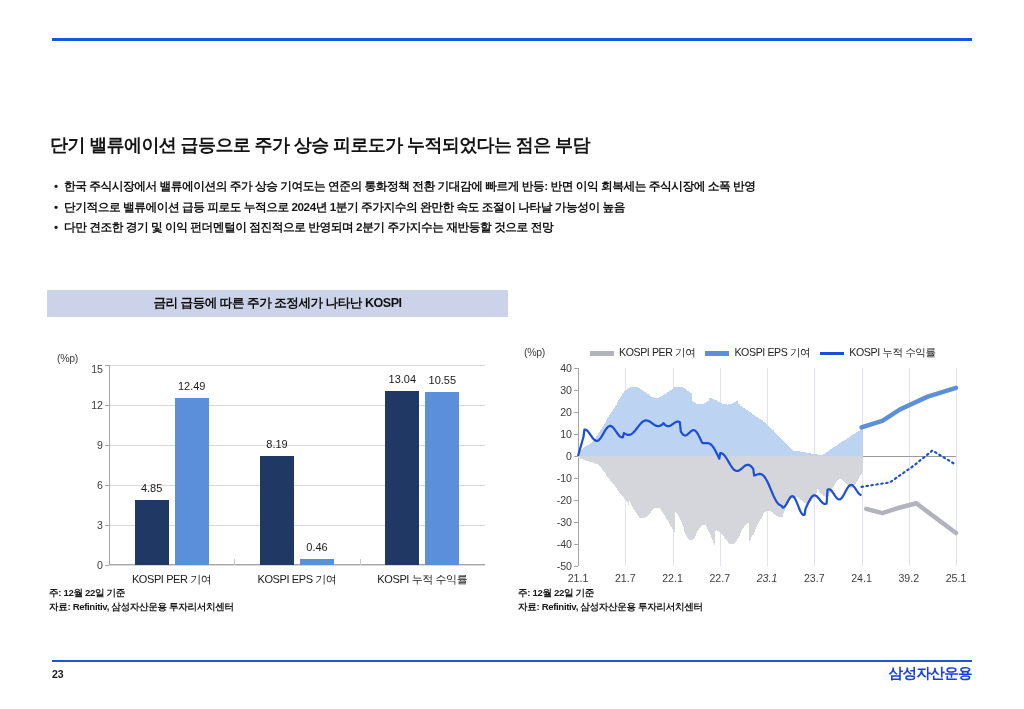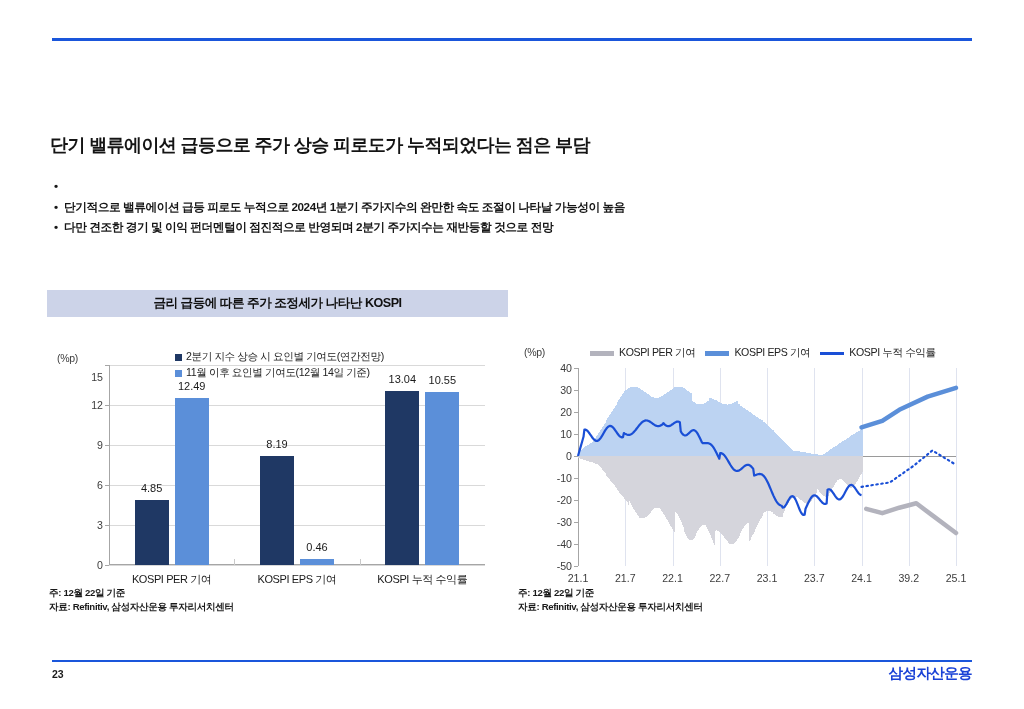--- a/index.html
+++ b/index.html
@@ -152,67 +152,58 @@
 
 <div class="slide">
 
   <div class="top-rule"></div>
 
   <div class="lead">단기 밸류에이션 급등으로 주가 상승 피로도가 누적되었다는 점은 부담</div>
 
   <div class="bullets" id="bullet-list">
       <div class="bullet">
         <span class="dot">•</span>
+        <span>한국 주식시장에서 밸류에이션의 주가 상승 기여도는 연준의 통화정책 전환 기대감에 빠르게 반등: 반면 이익 회복세는 주식시장에 소폭 반영</span>
       </div>
       <div class="bullet">
         <span class="dot">•</span>
         <span>단기적으로 밸류에이션 급등 피로도 누적으로 2024년 1분기 주가지수의 완만한 속도 조절이 나타날 가능성이 높음</span>
       </div>
       <div class="bullet">
         <span class="dot">•</span>
         <span>다만 견조한 경기 및 이익 펀더멘털이 점진적으로 반영되며 2분기 주가지수는 재반등할 것으로 전망</span>
       </div>
     </div>
 
   <div class="panel left">
     <div class="panel-head">
       <span class="ht">금리 급등에 따른 주가 조정세가 나타난 KOSPI</span>
     </div>
 
     <div class="unit" style="left:10px;top:62px;">(%p)</div>
 
-    <div class="lc-legend" id="lc-legend">
-        <div class="row">
-          <span class="sw navy"></span>
-          <span>2분기 지수 상승 시 요인별 기여도(연간전망)</span>
-        </div>
-        <div class="row">
-          <span class="sw blue"></span>
-          <span>11월 이후 요인별 기여도(12월 14일 기준)</span>
-        </div>
-      </div>
 
     <div class="plotL" id="plotL">
         <div class="gridline" style="top: 200px;"></div>
         <div class="ytickL" style="top: 200px;">0</div>
         <div class="tickmark" style="top: 200px;"></div>
         <div class="gridline" style="top: 160px;"></div>
         <div class="ytickL" style="top: 160px;">3</div>
         <div class="tickmark" style="top: 160px;"></div>
         <div class="gridline" style="top: 120px;"></div>
         <div class="ytickL" style="top: 120px;">6</div>
         <div class="tickmark" style="top: 120px;"></div>
         <div class="gridline" style="top: 80px;"></div>
         <div class="ytickL" style="top: 80px;">9</div>
         <div class="tickmark" style="top: 80px;"></div>
         <div class="gridline" style="top: 40px;"></div>
         <div class="ytickL" style="top: 40px;">12</div>
         <div class="tickmark" style="top: 40px;"></div>
         <div class="gridline" style="top: 0px;"></div>
-        <div class="ytickL" style="top: 12px; margin-left: 48px;">15</div>
+        <div class="ytickL" style="top: 4px; margin-left: 48px;">15</div>
         <div class="tickmark" style="top: 0px;"></div>
         <div class="axisL"></div>
         <div class="baseL"></div>
         <div class="bar navy" style="left: 25.6667px; width: 34px; height: 64.6667px;"></div>
         <div class="barlabel" style="left: 42.6667px; top: 117.333px;">4.85</div>
         <div class="bar blue" style="left: 65.6667px; width: 34px; height: 166.533px;"></div>
         <div class="barlabel" style="left: 82.6667px; top: 15.4667px;">12.49</div>
         <div class="catlabel" style="left: 62.6667px;">KOSPI PER 기여</div>
         <div class="catsep" style="left: 125.333px;"></div>
         <div class="bar navy" style="left: 151px; width: 34px; height: 109.2px;"></div>
@@ -274,21 +265,21 @@
         <div class="tickmark" style="top: 198px;"></div>
         <div class="raxis"></div>
         <div class="xtickR" style="left: 0px;">21.1</div>
         <div class="rgrid-v" style="left: 47.25px;"></div>
         <div class="xtickR" style="left: 47.25px;">21.7</div>
         <div class="rgrid-v" style="left: 94.5px;"></div>
         <div class="xtickR" style="left: 94.5px;">22.1</div>
         <div class="rgrid-v" style="left: 141.75px;"></div>
         <div class="xtickR" style="left: 141.75px;">22.7</div>
         <div class="rgrid-v" style="left: 189px;"></div>
-        <div class="xtickR" style="left: 189px;">23.1</div>
+        <div class="xtickR" style="left: 189px; font-style: italic;">23.1</div>
         <div class="rgrid-v" style="left: 236.25px;"></div>
         <div class="xtickR" style="left: 236.25px;">23.7</div>
         <div class="rgrid-v" style="left: 283.5px;"></div>
         <div class="xtickR" style="left: 283.5px;">24.1</div>
         <div class="rgrid-v" style="left: 330.75px;"></div>
         <div class="xtickR" style="left: 330.75px;">39.2</div>
         <div class="rgrid-v" style="left: 378px;"></div>
         <div class="xtickR" style="left: 378px;">25.1</div>
         <div class="rzero" style="top: 88px;"></div>
         <div class="spike up" style="left: 0px; top: 83.6px; height: 4.4px;"></div>

